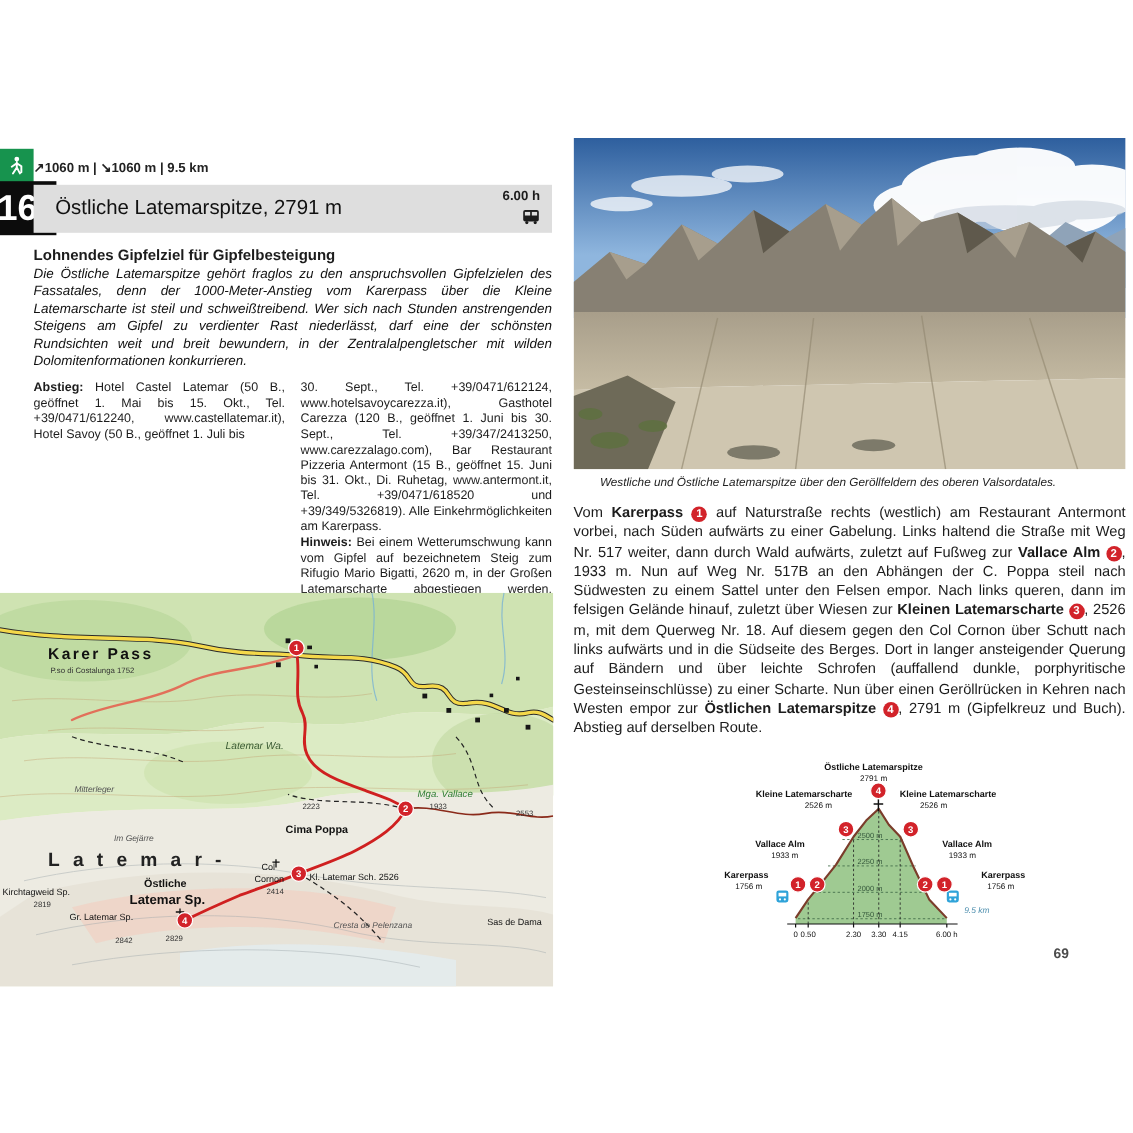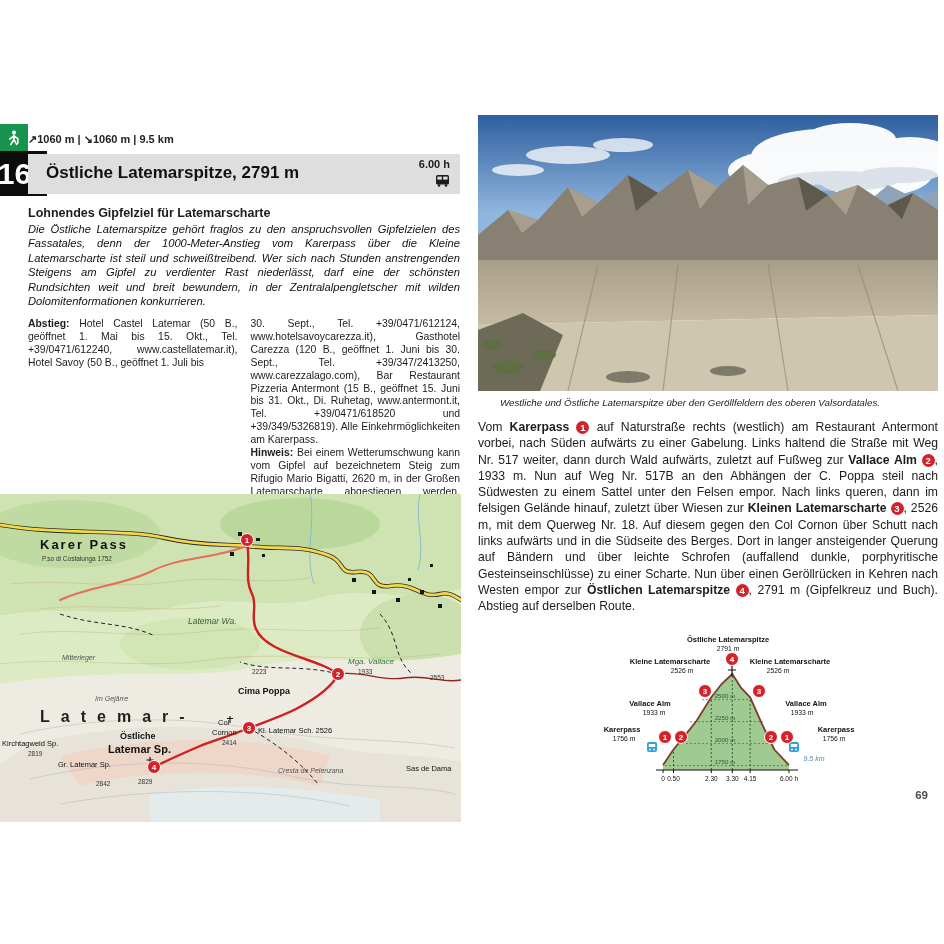--- a/index.html
+++ b/index.html
@@ -5,21 +5,21 @@
   html,body{margin:0;padding:0}
   body{width:944px;height:944px;background:#fff;font-family:"Liberation Sans",sans-serif;
        color:#1c1c1c;overflow:hidden;position:relative}
   .abs{position:absolute}
   
   #green-tab{left:0;top:124px;width:28px;height:28px;background:#17934e;display:flex;align-items:center;justify-content:center}
   #tour-num{left:-18px;top:151px;width:65px;height:45px;background:#0c0c0c;color:#fff;
             font-weight:bold;font-size:30px;display:flex;align-items:center;justify-content:center}
   #stats{left:28px;top:133px;width:430px;text-align:left;font-size:11px;font-weight:bold;color:#222}
   #title-bar{left:28px;top:154px;width:432px;height:40px;background:#dedede}
-  #title-bar .t{position:absolute;left:18px;top:9px;font-size:17px;font-weight:bold;color:#111}
+  #title-bar .t{position:absolute;left:18px;top:9px;font-size:17px;font-weight:normal;color:#111}
   #duration{position:absolute;right:10px;top:4px;font-size:11px;font-weight:bold;text-align:right}
   #bus-icon{position:absolute;right:10px;top:20px}
   
   #intro-head{left:28px;top:206px;width:432px;font-size:12.5px;font-weight:bold}
   #intro-text{left:28px;top:222px;width:432px;font-size:11.2px;line-height:14.4px;font-style:italic;text-align:justify;color:#111}
   
   #info-cols{left:28px;top:318px;width:432px;height:200px;display:flex;gap:13px;overflow:hidden}
   #info-cols .col{flex:1;font-size:10.4px;line-height:12.9px;text-align:justify}
   .info-p{margin:0}
   
@@ -43,21 +43,21 @@
          font-size:9.5px;font-weight:bold;text-align:center;line-height:13px;vertical-align:0px}
   .bold{font-weight:bold}
   
   #chart-wrap{left:578px;top:624px;width:320px;height:172px}
   .c-b{font-size:7.5px;font-weight:bold;fill:#111}
   .c-n{font-size:6.8px;fill:#111}
   .c-km{font-size:7px;fill:#4e8fae;font-style:italic}
   .c-grid{font-size:6.2px;fill:#33563a}
   .c-tick{font-size:6.5px;fill:#111}
   .c-mk{font-size:8px;font-weight:bold;fill:#fff}
-  #page-num{left:878px;top:789px;width:50px;text-align:right;font-size:11.5px;font-weight:bold;color:#4a4a4a}
+  #page-num{left:878px;top:789px;width:50px;text-align:left;font-size:11.5px;font-weight:bold;color:#4a4a4a}
 </style>
 </head>
 <body>
 
 <div class="abs" id="green-tab">
   <svg width="18" height="18" viewBox="0 0 18 18">
     <circle cx="9" cy="3.6" r="2" fill="#fff"></circle>
     <path d="M9 6 L9 10.5 M9 7 L4.8 10 M9 7 L12.8 9.6 L12.8 14.5 M9 10.5 L5.8 15.5 M9 10.5 L11.6 15.5" stroke="#fff" stroke-width="1.6" fill="none" stroke-linecap="round"></path>
   </svg>
 </div>
@@ -70,21 +70,21 @@
   <span id="duration">6.00 h</span>
   <svg id="bus-icon" width="15" height="13" viewBox="0 0 15 13">
     <rect x="1" y="1" width="13" height="9.5" rx="1.6" fill="#1c1c1c"></rect>
     <rect x="2.4" y="2.6" width="4.4" height="3" fill="#dedede"></rect>
     <rect x="8.2" y="2.6" width="4.4" height="3" fill="#dedede"></rect>
     <circle cx="4" cy="11.5" r="1.3" fill="#1c1c1c"></circle>
     <circle cx="11" cy="11.5" r="1.3" fill="#1c1c1c"></circle>
   </svg>
 </div>
 
-<div class="abs" id="intro-head">Lohnendes Gipfelziel für Latemarscharte</div>
+<div class="abs" id="intro-head">Lohnendes Gipfelziel für Gipfelbesteigung</div>
 <div class="abs" id="intro-text">Die Östliche Latemarspitze gehört fraglos zu den anspruchsvollen Gipfelzielen des Fassatales, denn der 1000-Meter-Anstieg vom Karerpass über die Kleine Latemarscharte ist steil und schweißtreibend. Wer sich nach Stunden anstrengenden Steigens am Gipfel zu verdienter Rast niederlässt, darf eine der schönsten Rundsichten weit und breit bewundern, in der Zentralalpengletscher mit wilden Dolomitenformationen konkurrieren.</div>
 
 <div class="abs" id="info-cols">
   <div class="col" id="info-col1">
       <p class="info-p"><b>Abstieg:</b> Hotel Castel Latemar (50 B., geöffnet 1. Mai bis 15. Okt., Tel. +39/0471/612240, www.castellatemar.it), Hotel Savoy (50 B., geöffnet 1. Juli bis</p>
     </div>
   <div class="col" id="info-col2">
       <p class="info-p">30. Sept., Tel. +39/0471/612124, www.hotelsavoycarezza.it), Gasthotel Carezza (120 B., geöffnet 1. Juni bis 30. Sept., Tel. +39/347/2413250, www.carezzalago.com), Bar Restaurant Pizzeria Antermont (15 B., geöffnet 15. Juni bis 31. Okt., Di. Ruhetag, www.antermont.it, Tel. +39/0471/618520 und +39/349/5326819). Alle Einkehrmöglichkeiten am Karerpass.</p>
       <p class="info-p"><b>Hinweis:</b> Bei einem Wetterumschwung kann vom Gipfel auf bezeichnetem Steig zum Rifugio Mario Bigatti, 2620 m, in der Großen Latemarscharte abgestiegen werden. Wiederanstieg zur Östlichen Latemarspitze nötig.</p>
     </div>

